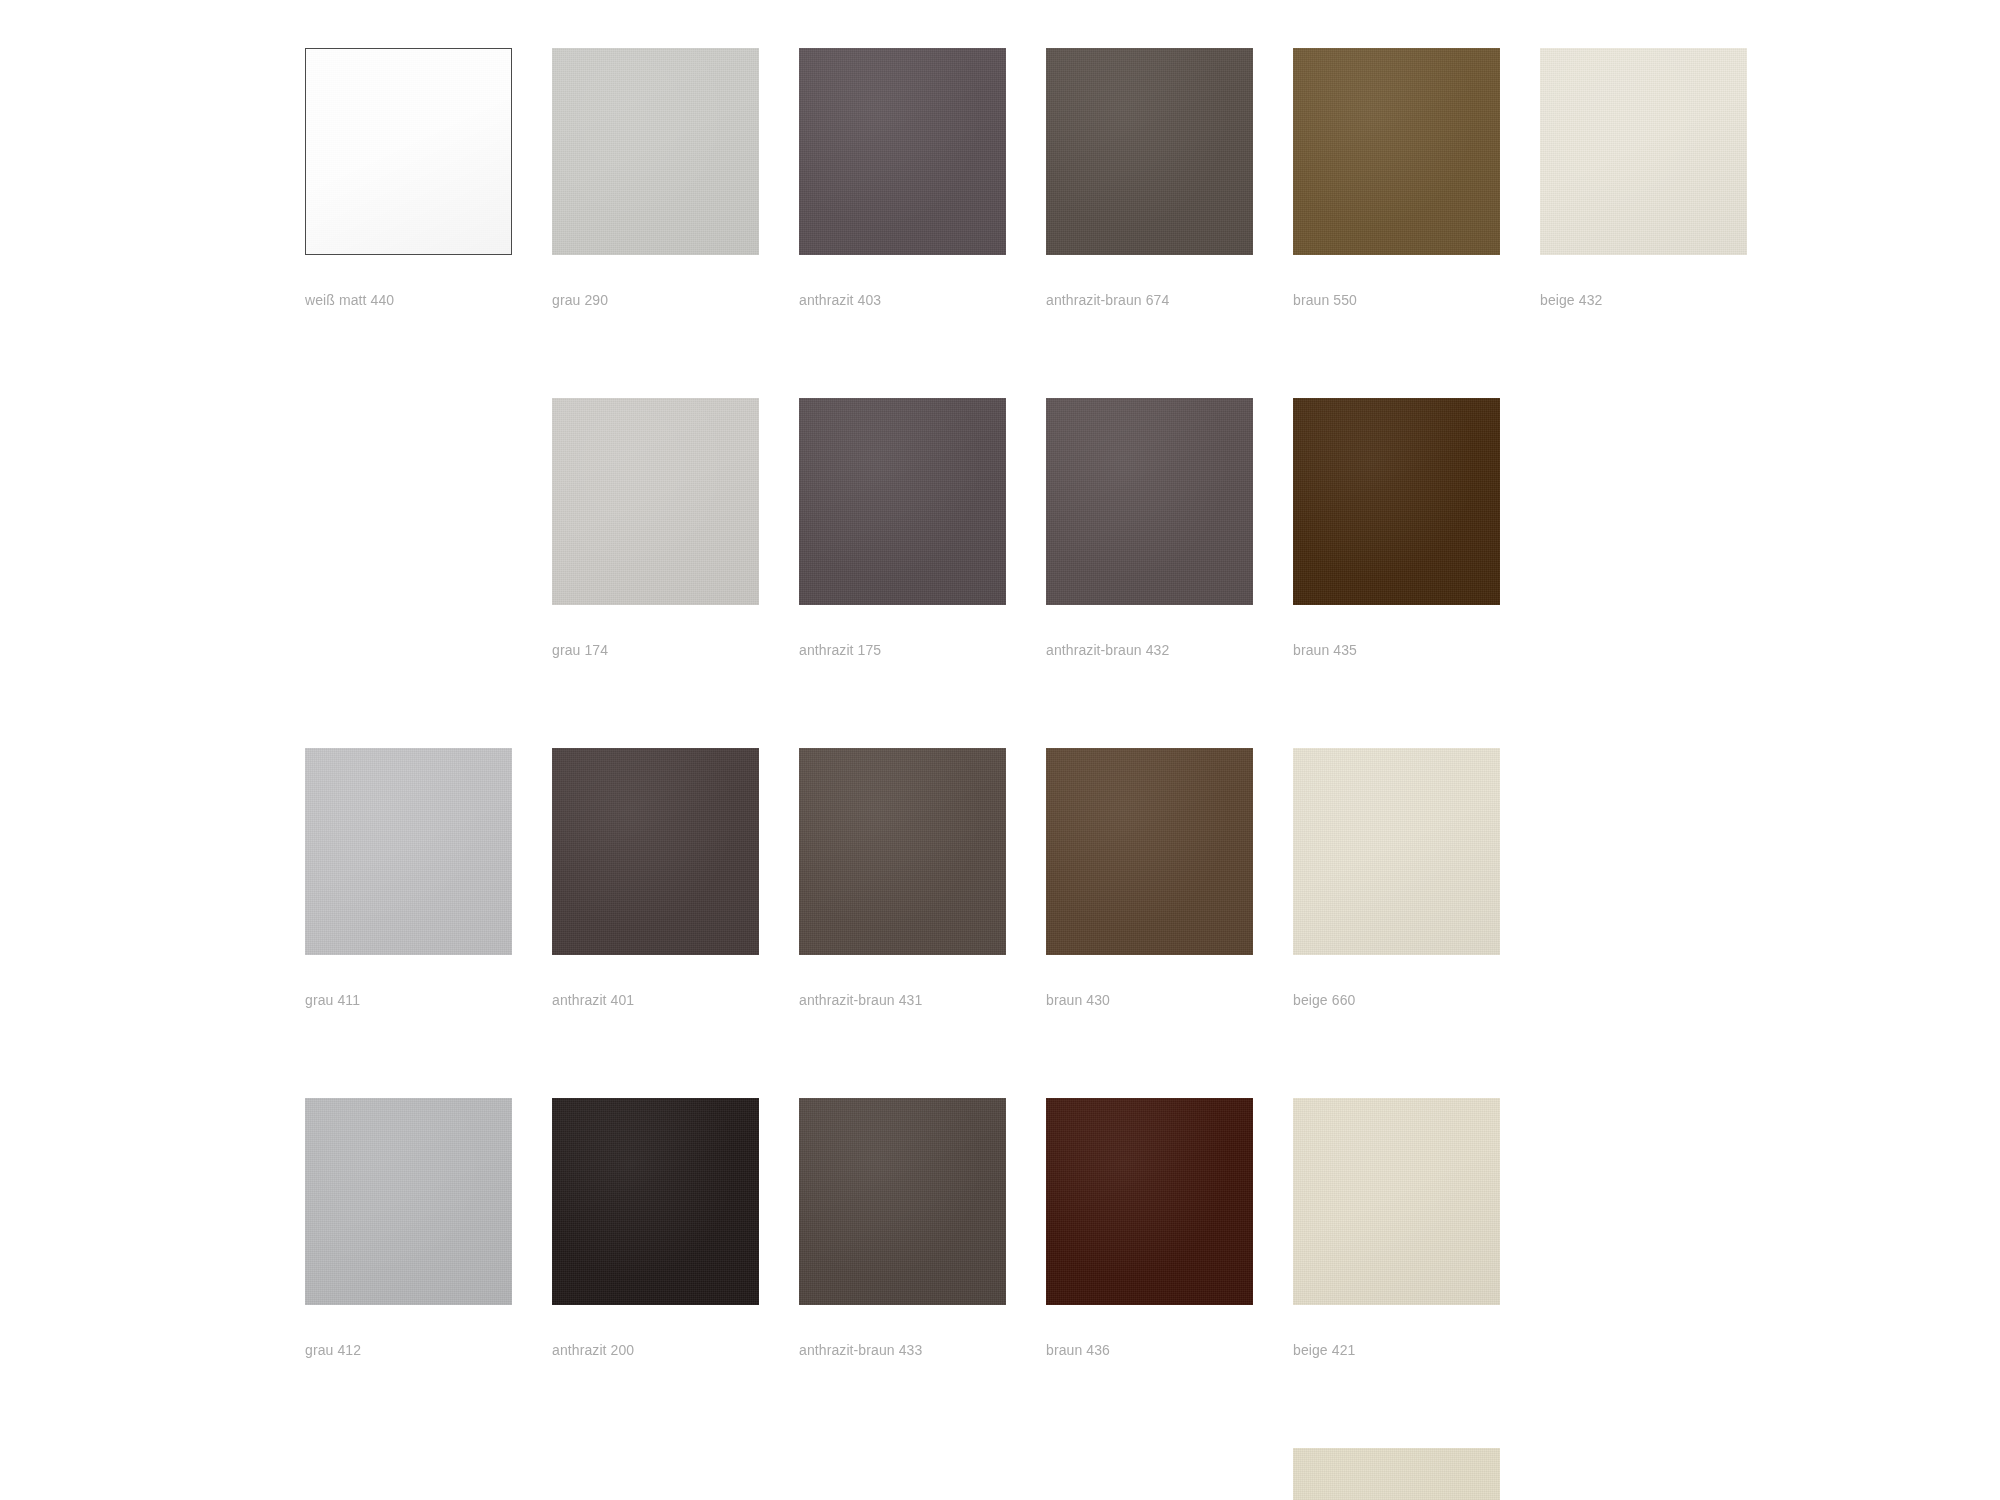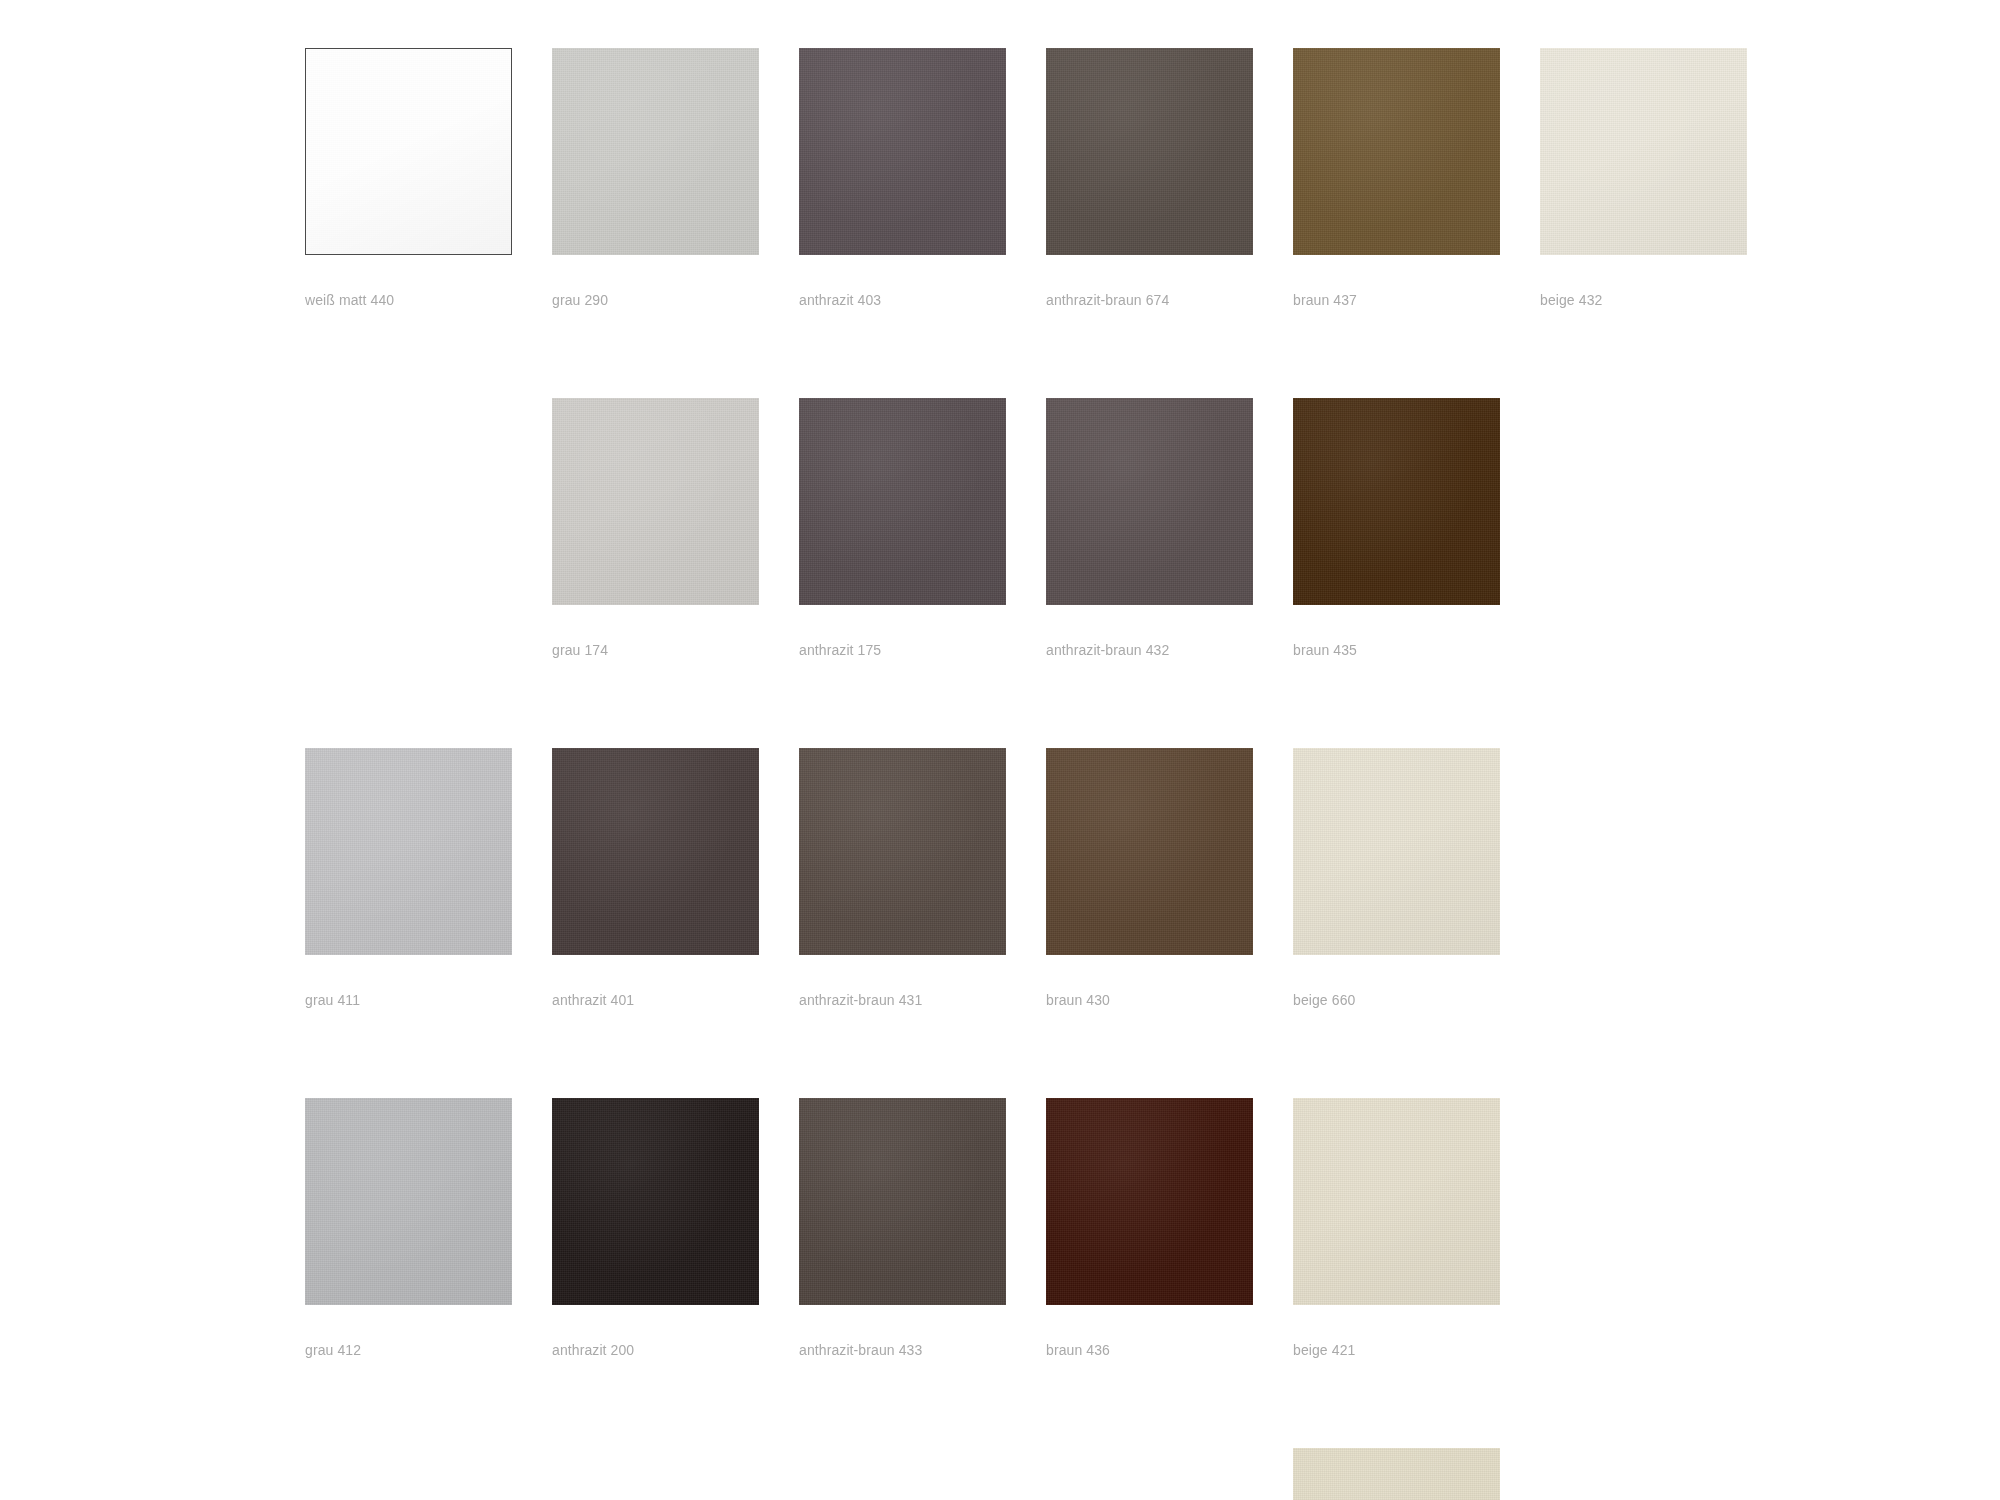--- a/index.html
+++ b/index.html
@@ -123,21 +123,21 @@
       <div class="swatch-cell">
         <div class="swatch-chip" style="background-color: rgb(90, 80, 84);"></div>
         <div class="swatch-label">anthrazit 403</div>
       </div>
       <div class="swatch-cell">
         <div class="swatch-chip" style="background-color: rgb(88, 78, 72);"></div>
         <div class="swatch-label">anthrazit-braun 674</div>
       </div>
       <div class="swatch-cell">
         <div class="swatch-chip" style="background-color: rgb(110, 86, 49);"></div>
-        <div class="swatch-label">braun 437</div>
+        <div class="swatch-label">braun 550</div>
       </div>
       <div class="swatch-cell">
         <div class="swatch-chip" style="background-color: rgb(236, 232, 220);"></div>
         <div class="swatch-label">beige 432</div>
       </div>
       <div class="swatch-cell is-empty">
         <div class="swatch-chip" style="background-color: rgb(255, 255, 255);"></div>
       </div>
       <div class="swatch-cell">
         <div class="swatch-chip" style="background-color: rgb(207, 205, 201);"></div>

